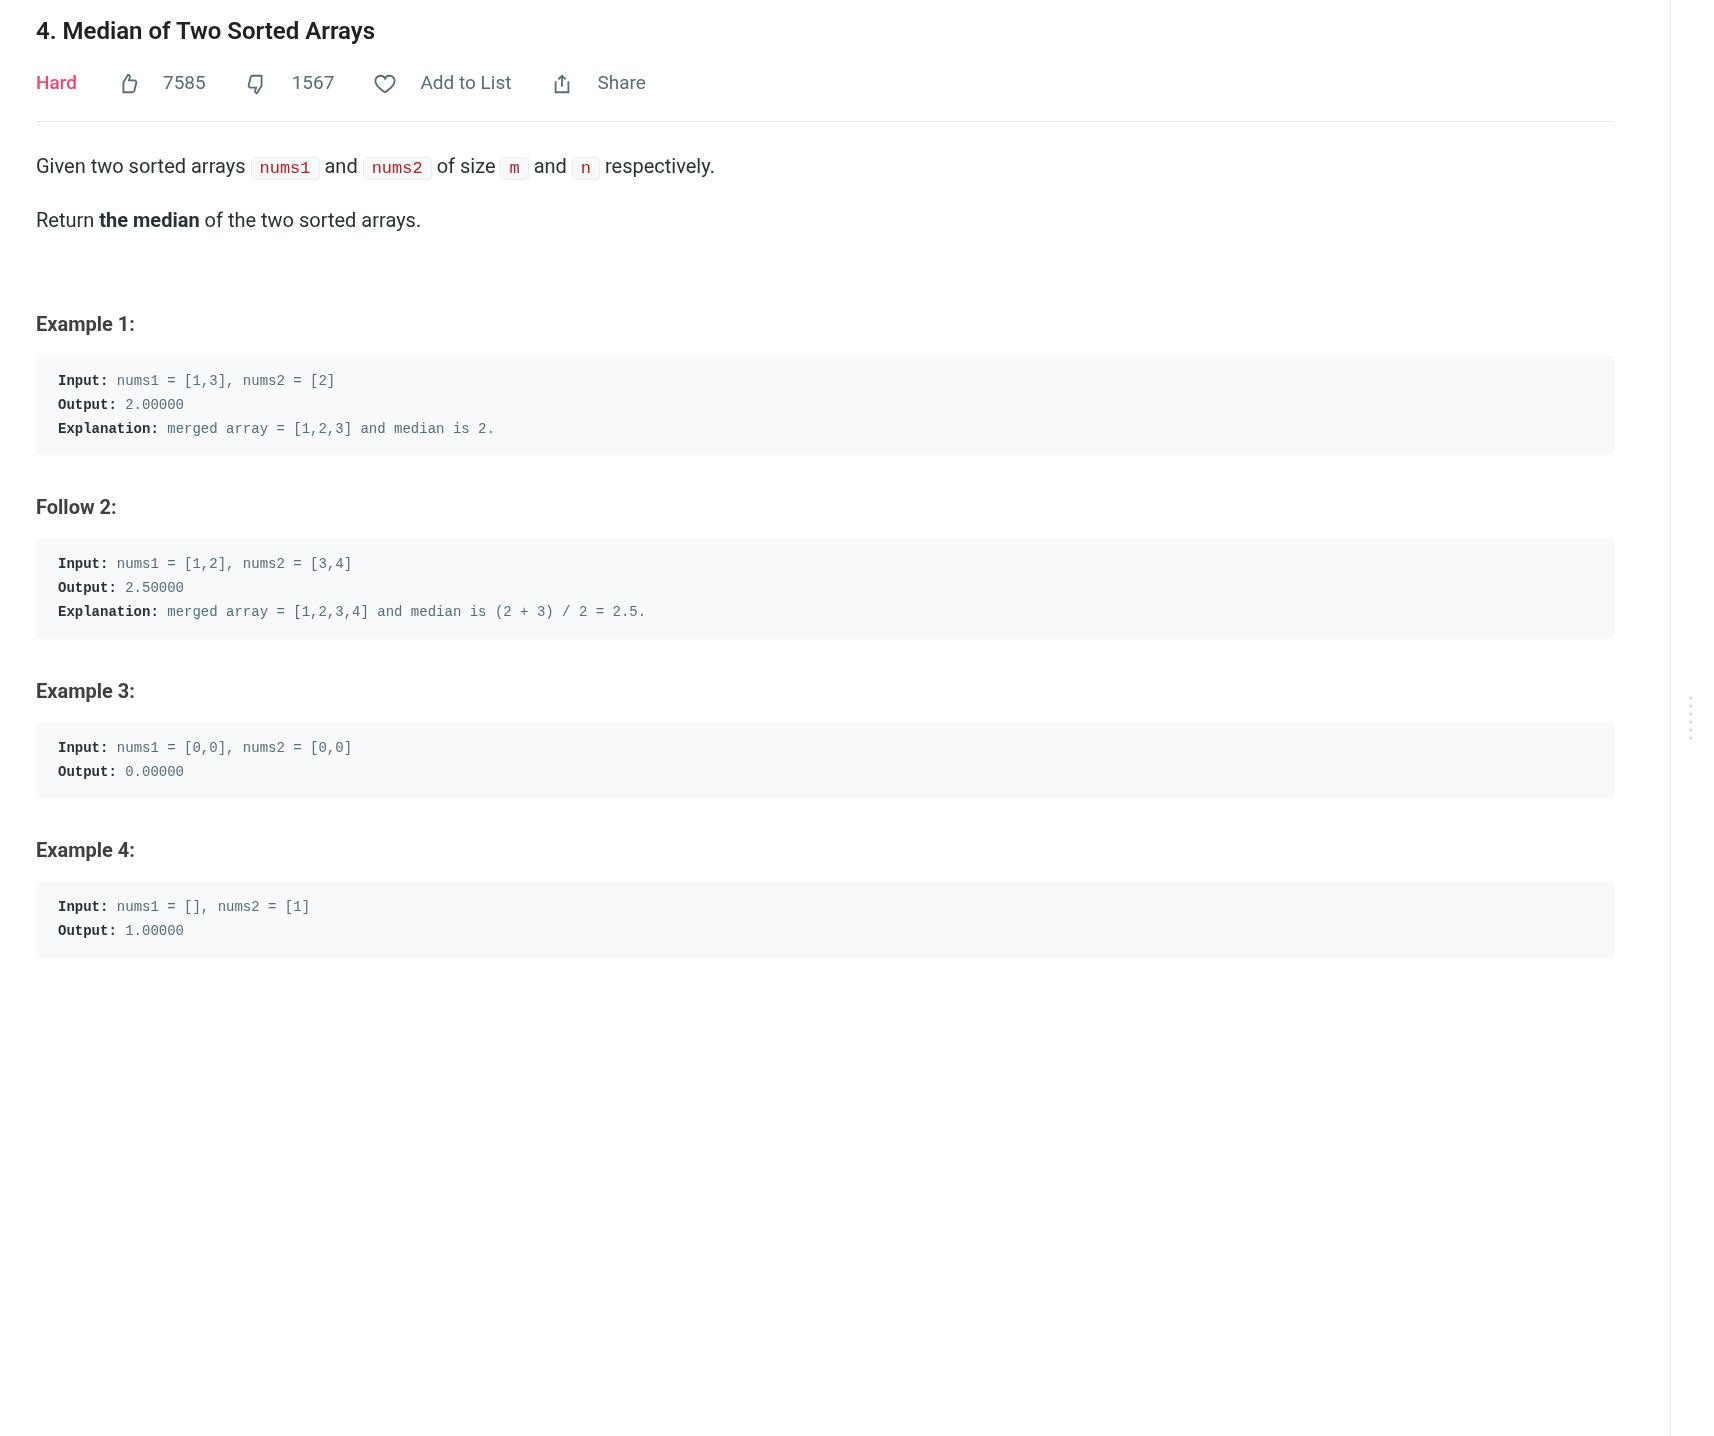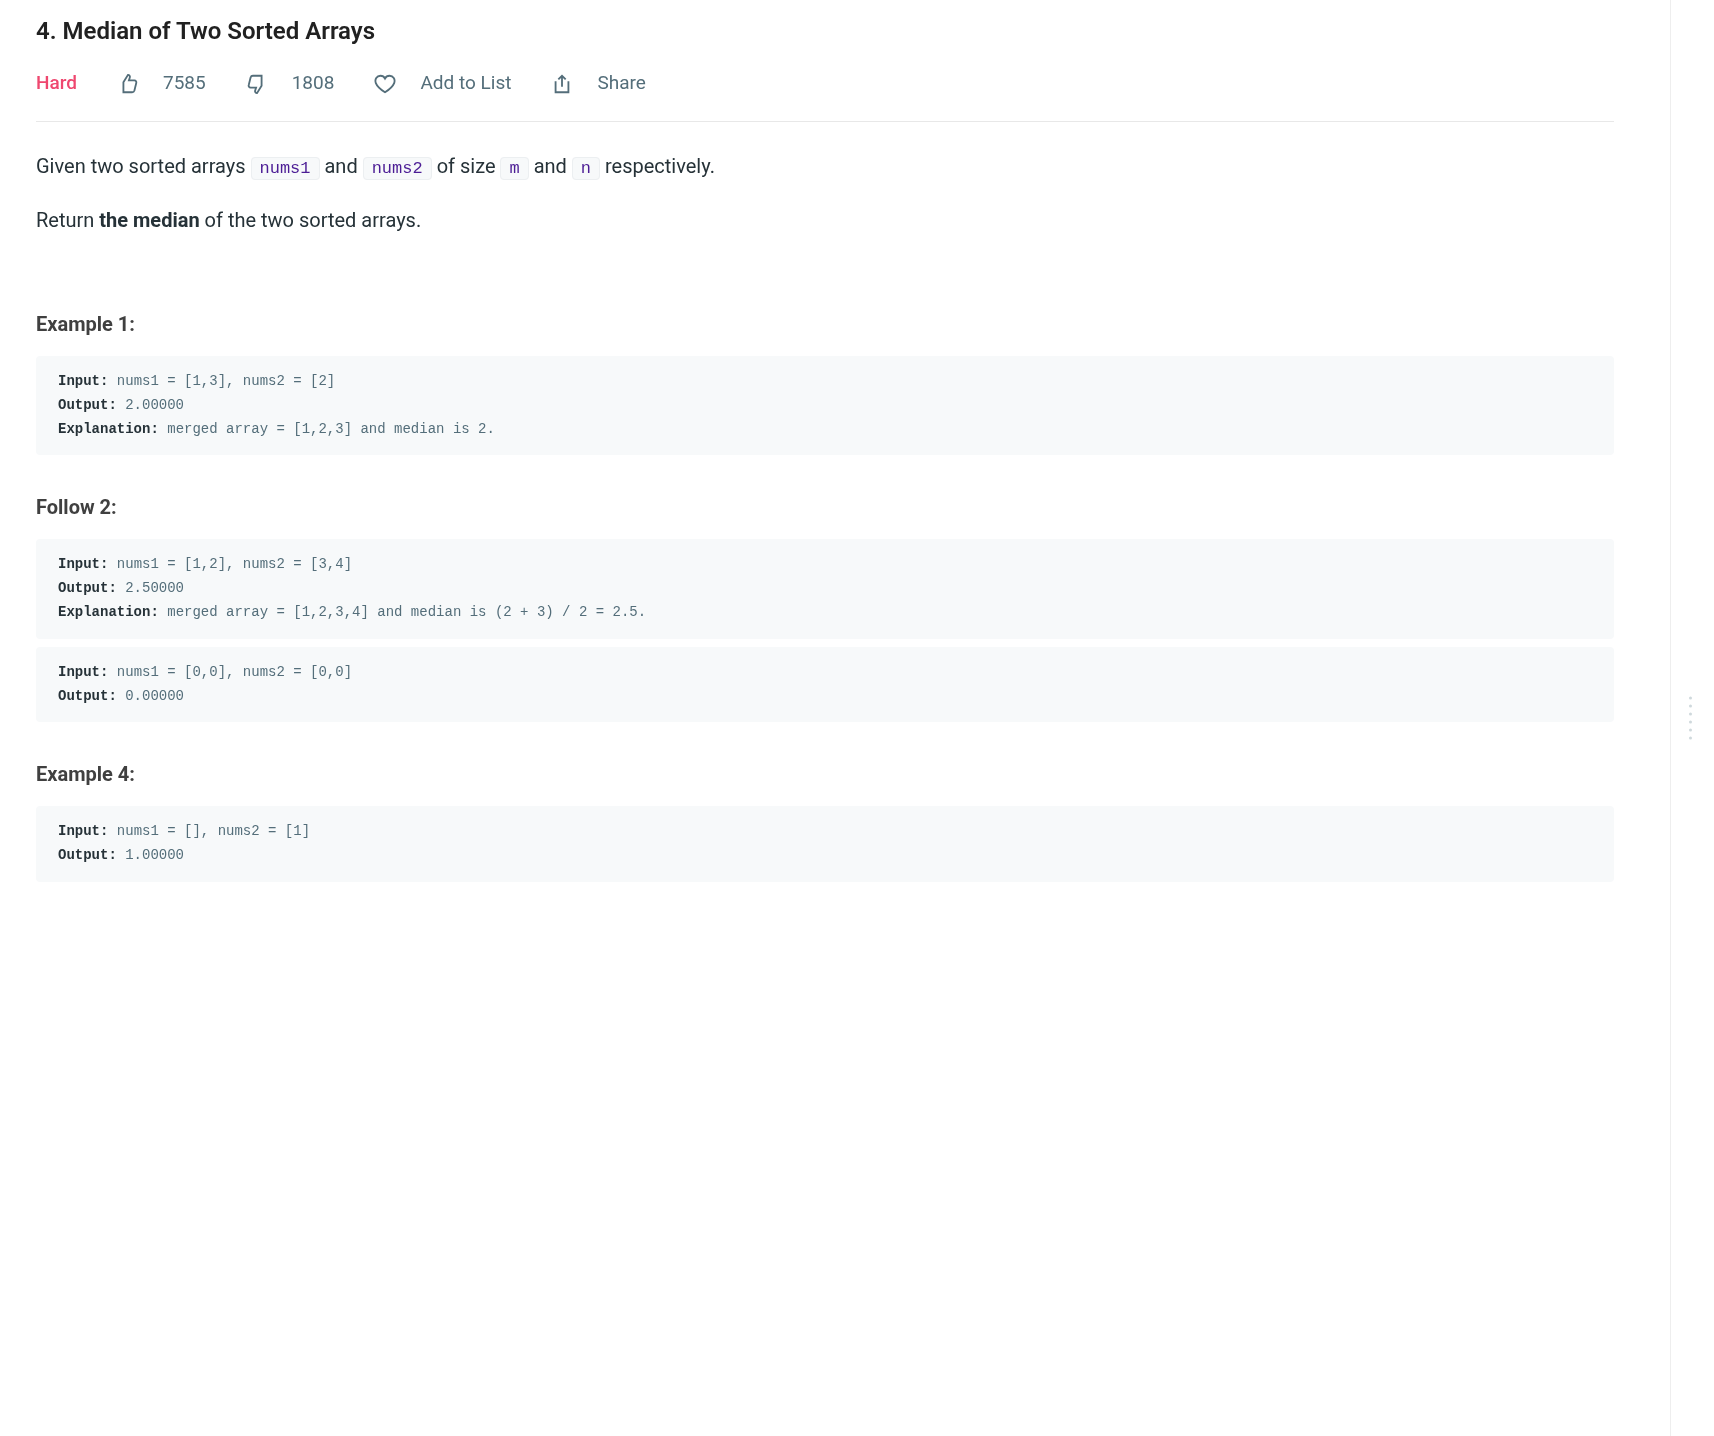--- a/index.html
+++ b/index.html
@@ -60,21 +60,21 @@
     .description strong {
       font-weight: 700;
     }
     code.inline {
       background: #f7f9fa;
       border: 1px solid #eceff1;
       border-radius: 4px;
       padding: 1px 8px;
       font-family: "SFMono-Regular", Consolas, "Liberation Mono", Menlo, monospace;
       font-size: 17px;
-      color: #4c1d95;
+      color: #b91c1c;
     }
     .example-heading {
       font-weight: 700;
       font-size: 20px;
       color: #404040;
       margin-top: 36px;
       margin-bottom: 16px;
     }
     .example-heading.first {
       margin-top: 72px;
@@ -134,21 +134,21 @@
       <svg viewBox="0 0 24 24">
           <path d="M7 22V10M7 10l5-8c1.5 0 2.5 1.5 2 3l-1 3h6c1.5 0 2.5 1.5 2 3l-2 8c-.3 1-1.2 2-2.5 2H7z"></path>
         </svg>
       <span>7585</span>
     </span>
 
     <span class="meta-item">
       <svg viewBox="0 0 24 24">
           <path d="M17 2v12M17 14l-5 8c-1.5 0-2.5-1.5-2-3l1-3H5c-1.5 0-2.5-1.5-2-3l2-8c.3-1 1.2-2 2.5-2H17z"></path>
         </svg>
-      <span>1808</span>
+      <span>1567</span>
     </span>
 
     <span class="meta-item">
       <svg viewBox="0 0 24 24">
           <path d="M12 21s-8-5-10-10c-1.5-4 1-8 5-8 2 0 4 1 5 3 1-2 3-3 5-3 4 0 6.5 4 5 8-2 5-10 10-10 10z"></path>
         </svg>
       <span>Add to List</span>
     </span>
 
     <span class="meta-item">
@@ -170,20 +170,21 @@
 
   <div id="examples-mount">
       <div class="example-heading first">Example 1:</div>
       <pre class="example-block"><span class="label">Input:</span><span> nums1 = [1,3], nums2 = [2]</span>
 <span class="label">Output:</span><span> 2.00000</span>
 <span class="label">Explanation:</span><span> merged array = [1,2,3] and median is 2.</span></pre>
       <div class="example-heading">Follow 2:</div>
       <pre class="example-block"><span class="label">Input:</span><span> nums1 = [1,2], nums2 = [3,4]</span>
 <span class="label">Output:</span><span> 2.50000</span>
 <span class="label">Explanation:</span><span> merged array = [1,2,3,4] and median is (2 + 3) / 2 = 2.5.</span></pre>
+      <div class="example-heading">Example 3:</div>
       <pre class="example-block"><span class="label">Input:</span><span> nums1 = [0,0], nums2 = [0,0]</span>
 <span class="label">Output:</span><span> 0.00000</span></pre>
       <div class="example-heading">Example 4:</div>
       <pre class="example-block"><span class="label">Input:</span><span> nums1 = [], nums2 = [1]</span>
 <span class="label">Output:</span><span> 1.00000</span></pre>
     </div>
 
 </div>
 
 <div class="right-edge"></div>

